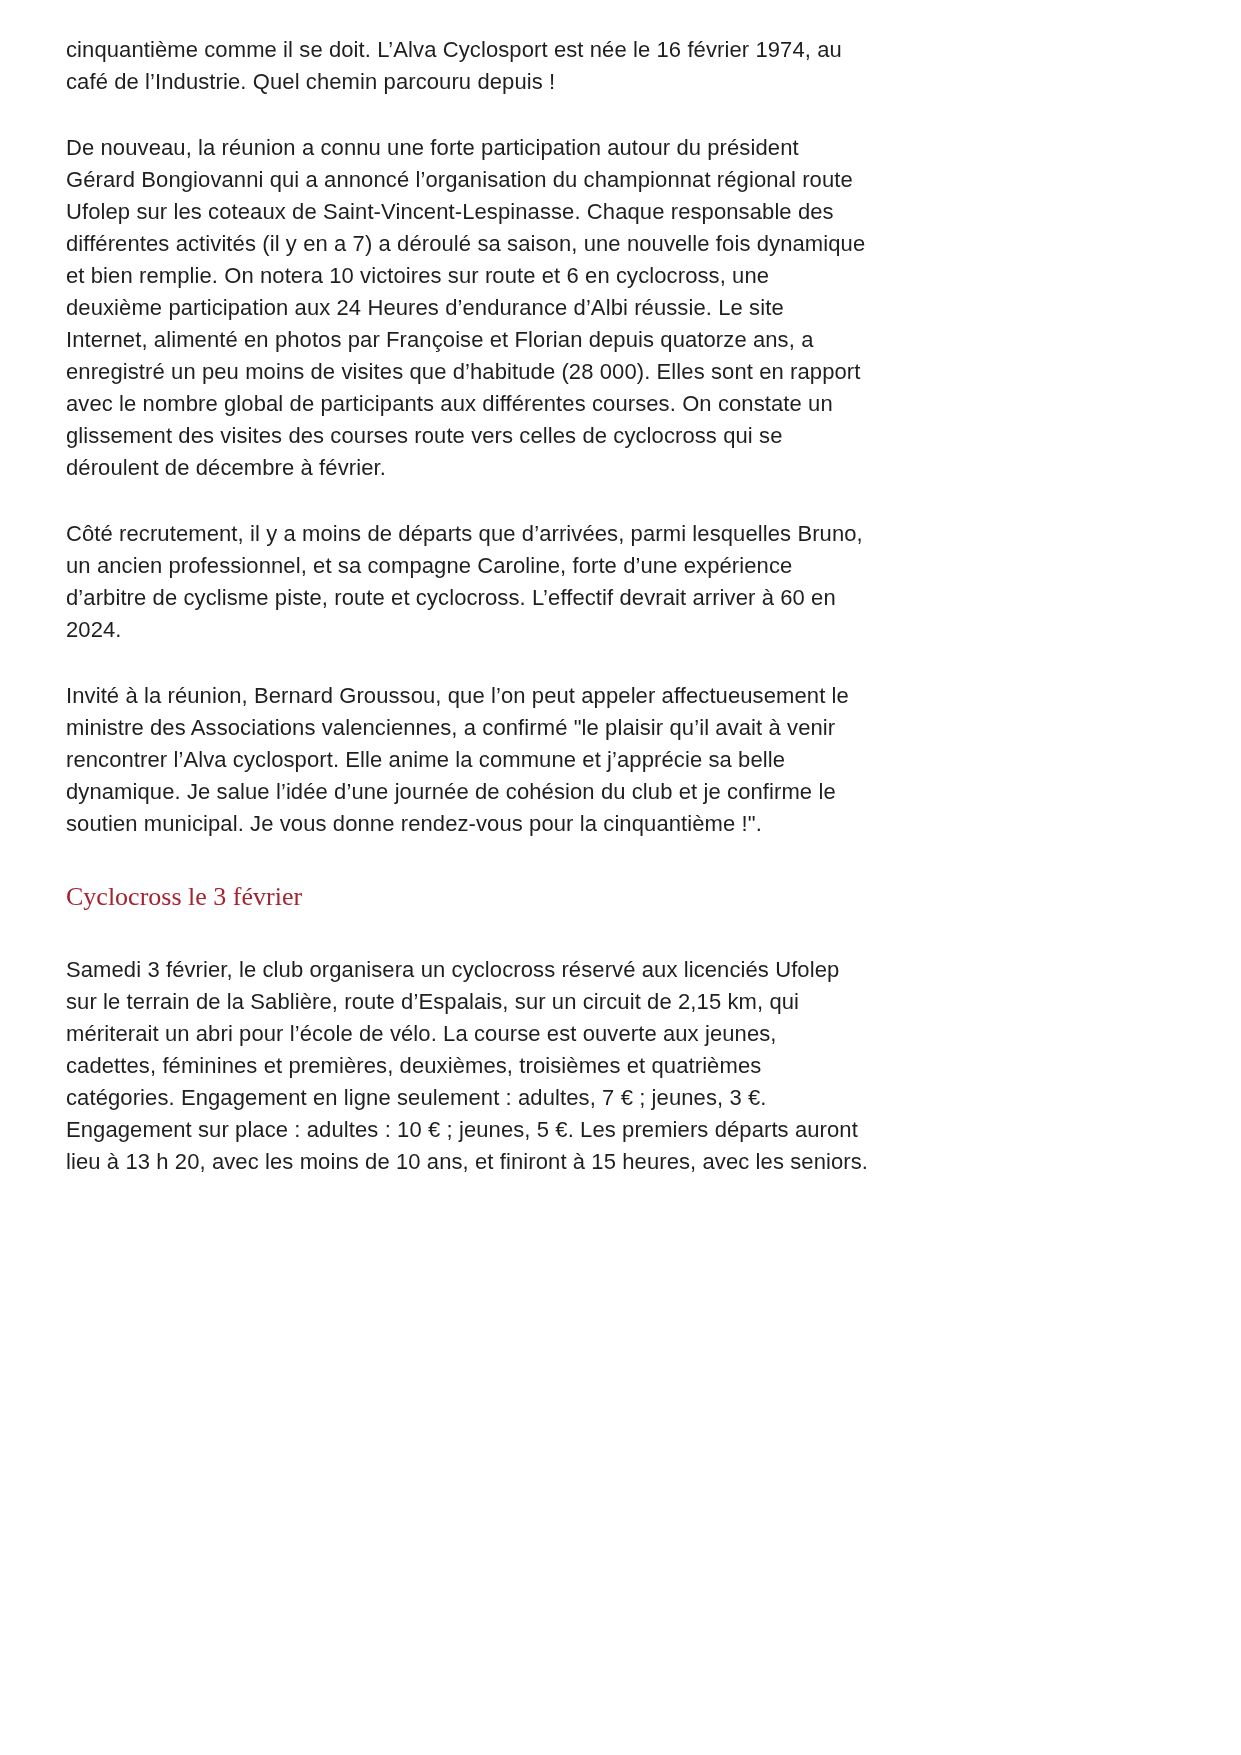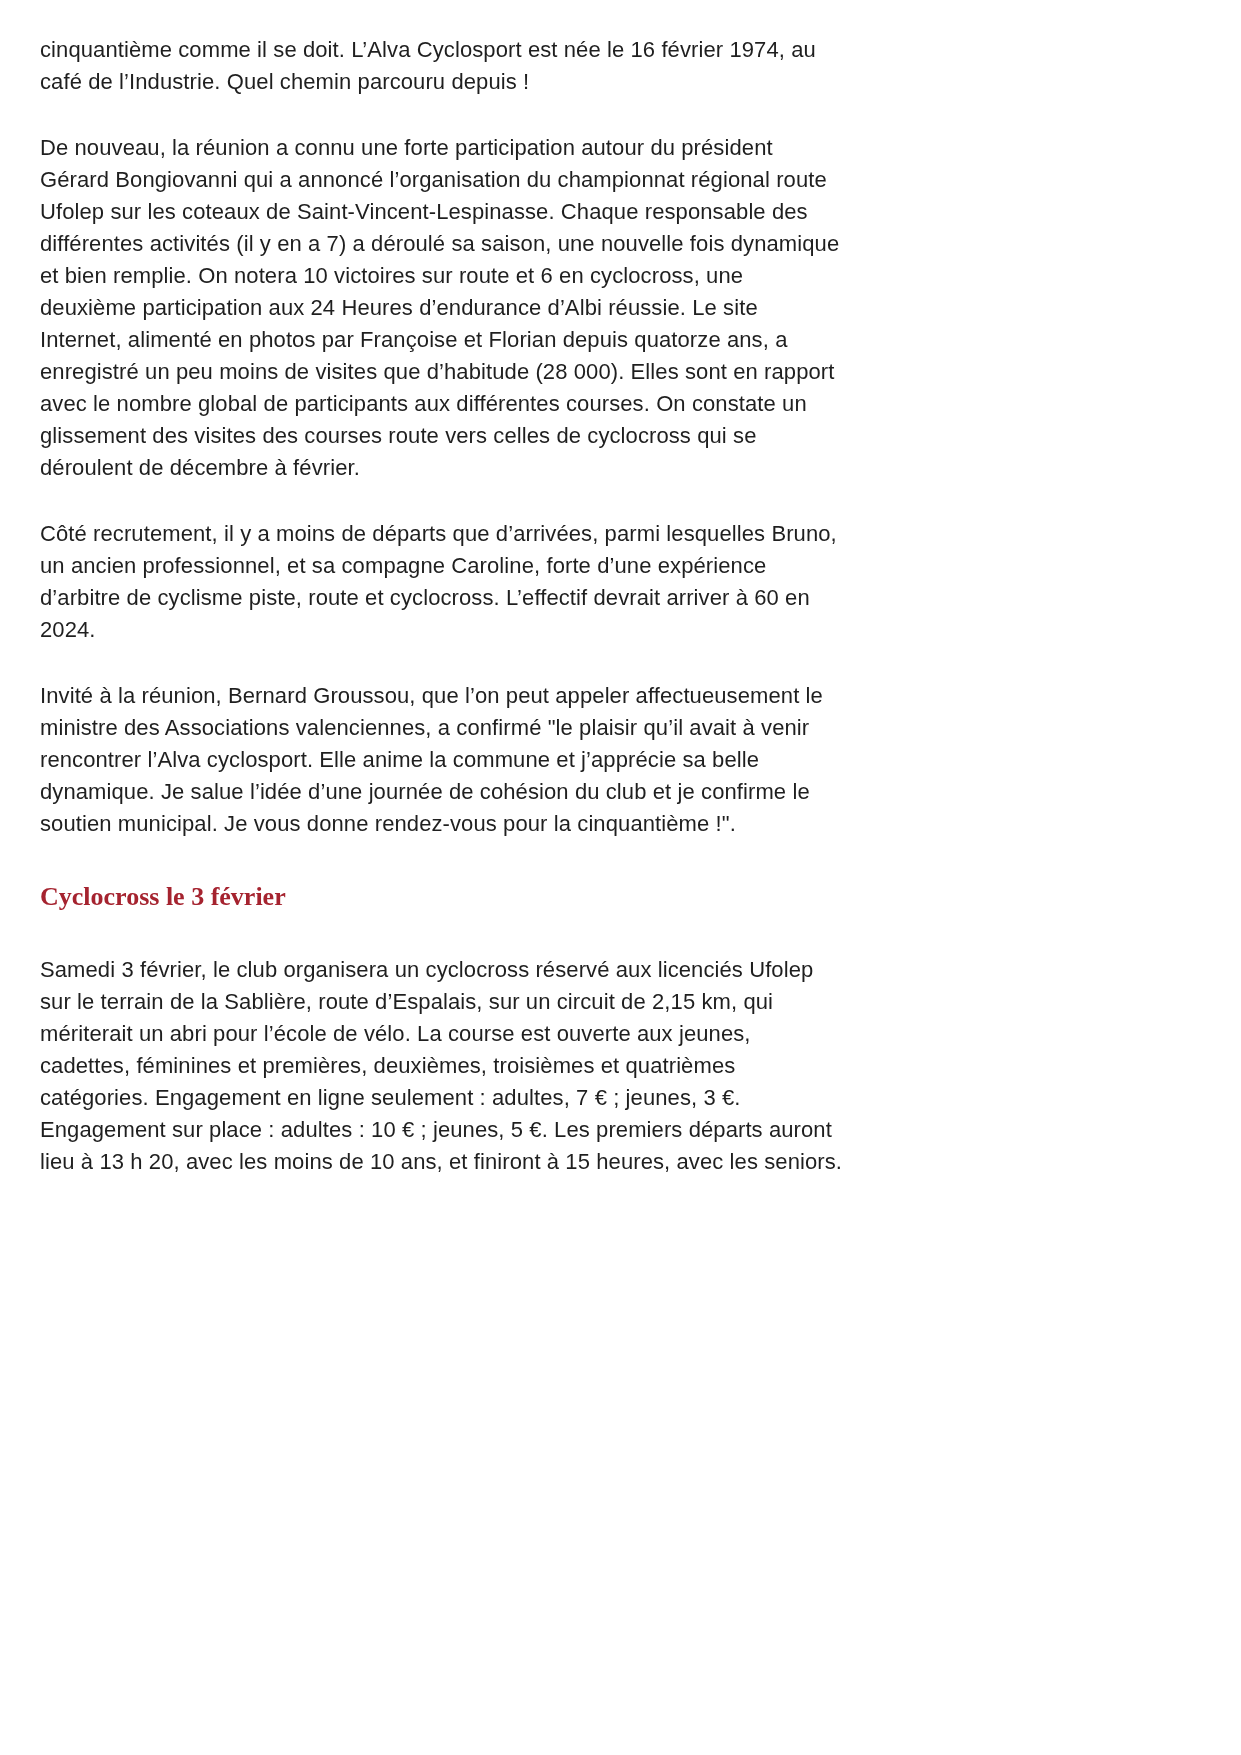--- a/index.html
+++ b/index.html
@@ -11,34 +11,34 @@
   html, body {
     background: var(--background);
     font-family: "Liberation Sans", "DejaVu Sans", sans-serif;
   }
   .page {
     position: relative;
     width: 1241px;
     height: 1755px;
     background: var(--background);
     overflow: hidden;
-    padding: 34px 120px 0 40px;
+    padding: 34px 120px 0 66px;
   }
   .body-paragraph {
     font-size: 22px;
     line-height: 32px;
     color: var(--body-text);
     margin: 0 0 34px 0;
     letter-spacing: 0.1px;
   }
   .section-heading {
     font-family: "Liberation Serif", "DejaVu Serif", serif;
     font-size: 26px;
     line-height: 34px;
-    font-weight: bold;
+    font-weight: normal;
     color: var(--heading-text);
     margin: 40px 0 40px 0;
   }
 </style>
 </head>
 <body>
 
 <div class="page">
 
   <p class="body-paragraph">cinquantième comme il se doit. L’Alva Cyclosport est née le 16 février 1974, au<br>café de l’Industrie. Quel chemin parcouru depuis !</p>

